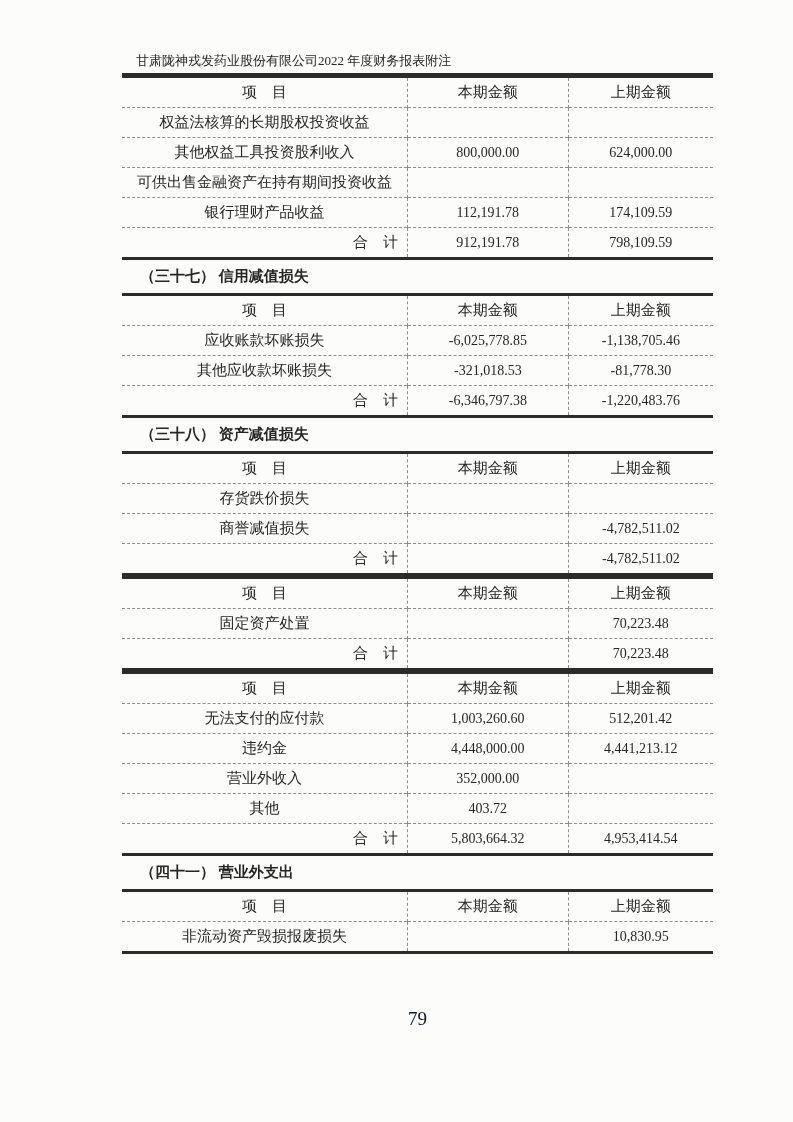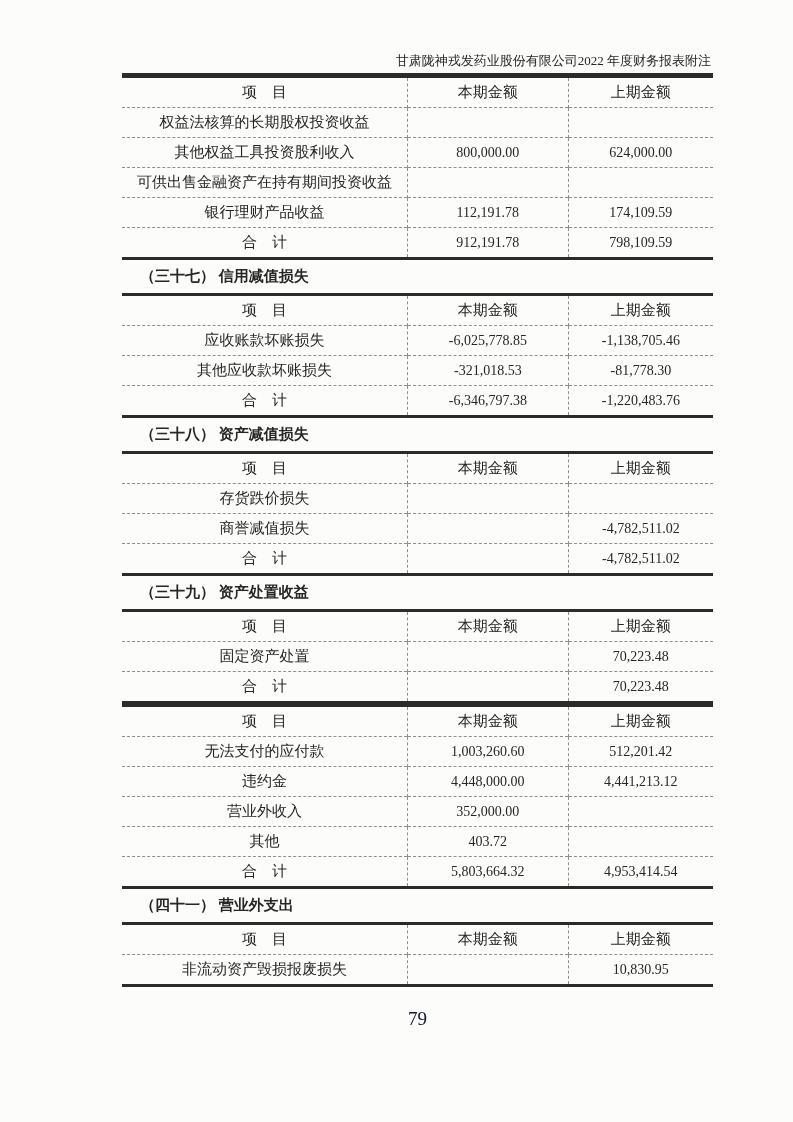--- a/index.html
+++ b/index.html
@@ -13,21 +13,21 @@
     color: #262626;
     overflow: hidden;
     box-sizing: border-box;
   }
   .content-col {
     margin-left: 122px;
     width: 591px;
   }
   .page-header {
     display: flex;
-    justify-content: flex-end;
+    justify-content: flex-start;
     align-items: flex-end;
     padding-top: 52px;
     padding-bottom: 3px;
     border-bottom: 2px solid #2b2b2b;
     font-size: 13px;
     line-height: 18px;
   }
   .page-header .hdr-left { padding-left: 14px; }
   .page-header .hdr-right { padding-right: 2px; }
   .section-heading {
@@ -55,21 +55,21 @@
     overflow: hidden;
     white-space: nowrap;
   }
   .fin-table th {
     text-align: center;
     font-size: 15px;
   }
   .fin-table th + th, .fin-table td + td { border-left: 1px dashed #8f8f8f; }
   .fin-table tbody td { border-top: 1px dashed #8f8f8f; }
   .fin-table td.item { text-align: center; font-size: 15px; }
-  .fin-table td.item.total { text-align: center; }
+  .fin-table td.item.total { text-align: right; }
   .fin-table td.num { text-align: center; font-size: 14px; }
   .first-table { margin-top: 23px; }
   .page-footer {
     position: absolute;
     top: 1008px;
     left: 122px;
     width: 591px;
     text-align: center;
     font-size: 19px;
     color: #0f172a;
@@ -183,21 +183,20 @@
               <td class="num"></td>
               <td class="num">-4,782,511.02</td>
             </tr>
             <tr>
               <td class="item total">合　计</td>
               <td class="num"></td>
               <td class="num">-4,782,511.02</td>
             </tr>
           </tbody>
         </table>
-        <div class="section-heading">（三十九） 资产处置收益</div>
         <table class="fin-table">
           <colgroup>
             <col class="c1">
             <col class="c2">
             <col class="c3">
           </colgroup>
           <thead>
             <tr>
               <th>项　目</th>
               <th>本期金额</th>

